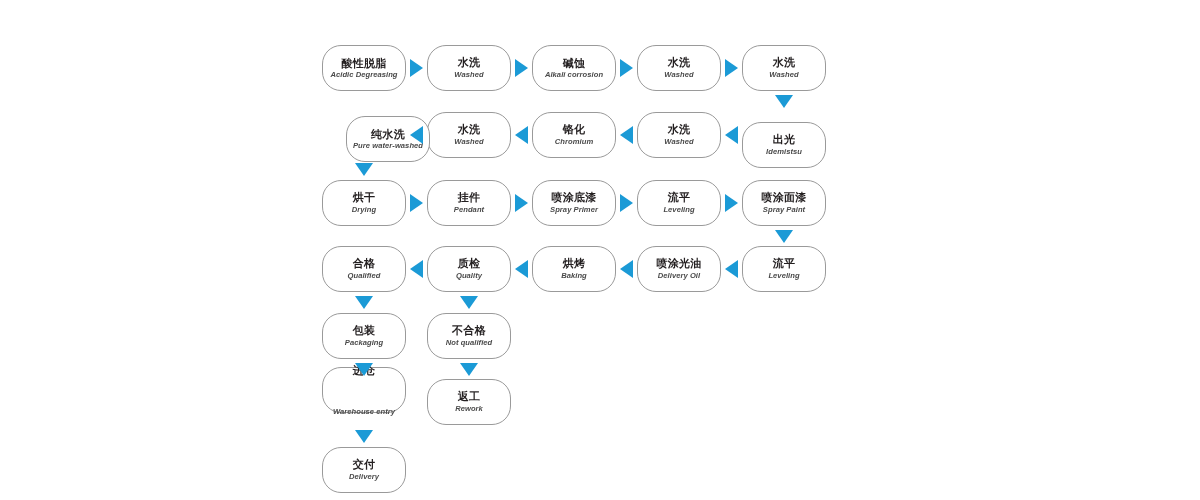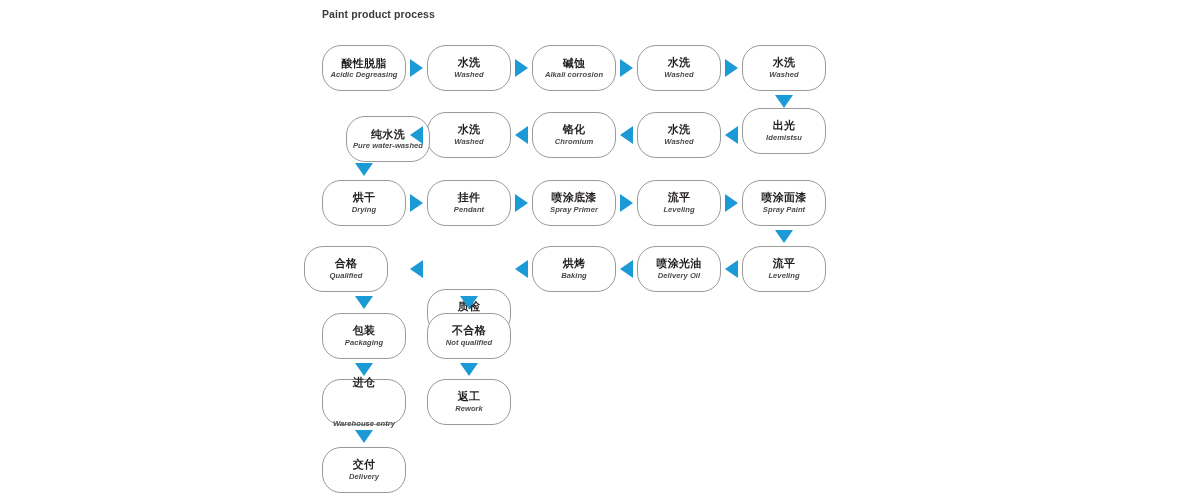--- a/index.html
+++ b/index.html
@@ -104,21 +104,20 @@
     border-right: 9px solid transparent;
     border-top: 13px solid #1b9ad6;
   }
 </style>
 </head>
 <body>
 
 <div id="flow-canvas">
 
   <div class="title-block">
-    <div class="title-en">Paint product process</div>
   </div>
 
   <div id="nodes-layer">
       <div class="node tall" style="left: 322px; top: 45px;">
         <div class="cn">酸性脱脂</div>
         <div class="en">Acidic Degreasing</div>
       </div>
       <div class="node" style="left: 427px; top: 45px;">
         <div class="cn">水洗</div>
         <div class="en">Washed</div>
@@ -128,21 +127,21 @@
         <div class="en">Alkali corrosion</div>
       </div>
       <div class="node" style="left: 637px; top: 45px;">
         <div class="cn">水洗</div>
         <div class="en">Washed</div>
       </div>
       <div class="node" style="left: 742px; top: 45px;">
         <div class="cn">水洗</div>
         <div class="en">Washed</div>
       </div>
-      <div class="node" style="left: 742px; top: 108px; align-items: center;">
+      <div class="node" style="left: 742px; top: 122px; align-items: center;">
         <div class="cn">出光</div>
         <div class="en">Idemistsu</div>
       </div>
       <div class="node" style="left: 637px; top: 112px;">
         <div class="cn">水洗</div>
         <div class="en">Washed</div>
       </div>
       <div class="node" style="left: 532px; top: 112px;">
         <div class="cn">铬化</div>
         <div class="en">Chromium</div>
@@ -180,37 +179,37 @@
         <div class="en">Leveling</div>
       </div>
       <div class="node" style="left: 637px; top: 246px; text-align: right;">
         <div class="cn">喷涂光油</div>
         <div class="en">Delivery Oil</div>
       </div>
       <div class="node" style="left: 532px; top: 246px;">
         <div class="cn">烘烤</div>
         <div class="en">Baking</div>
       </div>
-      <div class="node" style="left: 427px; top: 246px; margin-top: 43px;">
+      <div class="node" style="left: 427px; top: 246px;">
         <div class="cn">质检</div>
         <div class="en">Quality</div>
       </div>
-      <div class="node" style="left: 304px; top: 246px; align-items: center;">
+      <div class="node" style="left: 322px; top: 246px; align-items: center;">
         <div class="cn">合格</div>
         <div class="en">Qualified</div>
       </div>
       <div class="node" style="left: 322px; top: 313px;">
         <div class="cn">包装</div>
         <div class="en">Packaging</div>
       </div>
       <div class="node" style="left: 427px; top: 313px;">
         <div class="cn">不合格</div>
         <div class="en">Not qualified</div>
       </div>
-      <div class="node tall" style="left: 322px; top: 379px; gap: 30px;">
+      <div class="node tall" style="left: 322px; top: 367px; gap: 30px;">
         <div class="cn">进仓</div>
         <div class="en">Warehouse entry</div>
       </div>
       <div class="node" style="left: 427px; top: 379px;">
         <div class="cn">返工</div>
         <div class="en">Rework</div>
       </div>
       <div class="node" style="left: 322px; top: 447px;">
         <div class="cn">交付</div>
         <div class="en">Delivery</div>

